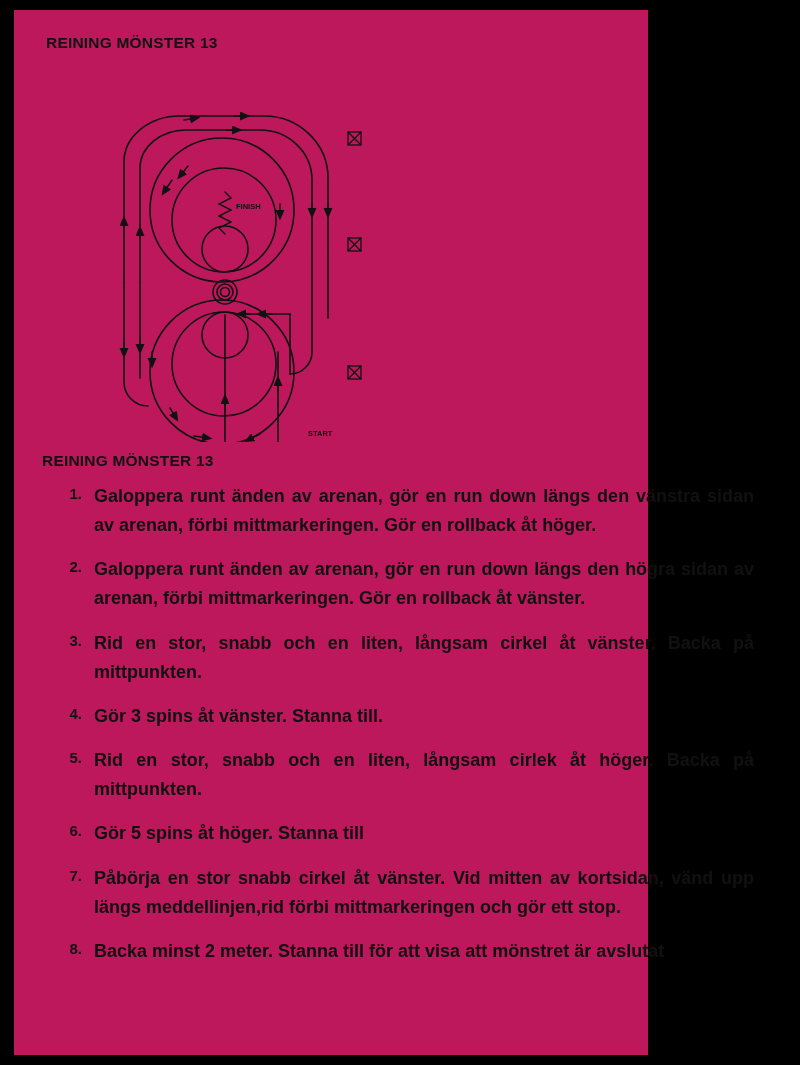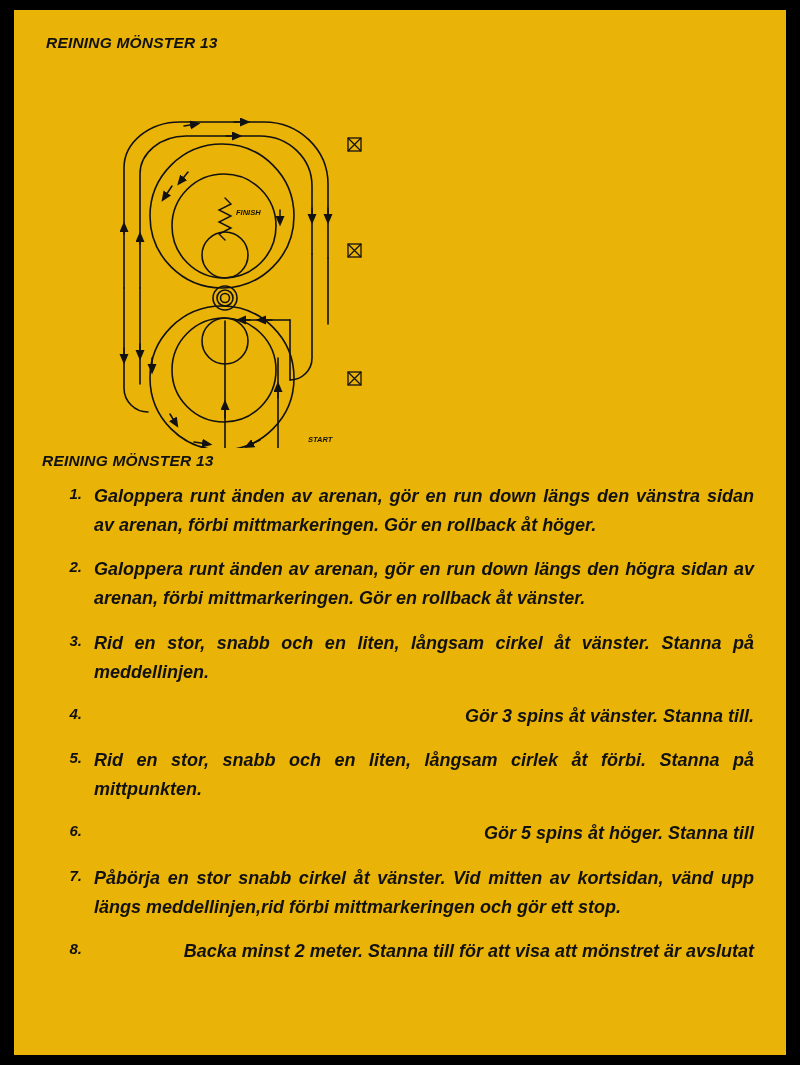--- a/index.html
+++ b/index.html
@@ -10,39 +10,38 @@
   body {
     width: 800px;
     height: 1065px;
     overflow: hidden;
     font-family: "Liberation Sans", sans-serif;
   }
   .page {
     position: absolute;
     left: 14px;
     top: 10px;
-    width: 772px;
+    width: 634px;
     height: 1045px;
-    background: #eab308;
+    background: #be185d;
     box-sizing: border-box;
-    font-style: italic;
   }
   .doc-title {
     position: absolute;
     left: 32px;
     top: 24px;
     font-size: 15.5px;
     font-weight: bold;
     letter-spacing: 0.2px;
     color: #111;
   }
   .diagram-wrap {
     position: absolute;
     left: 70px;
-    top: 48px;
+    top: 42px;
     width: 300px;
     height: 390px;
   }
   .diagram-wrap svg {
     display: block;
   }
   .section-title {
     position: absolute;
     left: 28px;
     top: 442px;
@@ -74,21 +73,21 @@
   .step-text {
     flex: 1 1 auto;
     font-size: 18px;
     font-weight: bold;
     color: #111;
     line-height: 1.62;
     text-align: justify;
     text-justify: inter-word;
   }
   .step.nojust .step-text {
-    text-align: right;
+    text-align: left;
   }
 </style>
 </head>
 <body>
 
 <div class="page">
 
   <div class="doc-title">REINING MÖNSTER 13</div>
 
   <div class="diagram-wrap">
@@ -182,31 +181,31 @@
       <div class="step-text">Galoppera runt änden av arenan, gör en  run  down längs den vänstra sidan av arenan, förbi mittmarkeringen. Gör en rollback åt höger.</div>
     </div>
 
     <div class="step">
       <div class="step-num">2.</div>
       <div class="step-text">Galoppera runt änden av arenan, gör en run down längs den högra sidan av arenan, förbi mittmarkeringen. Gör en rollback åt vänster.</div>
     </div>
 
     <div class="step">
       <div class="step-num">3.</div>
-      <div class="step-text">Rid en stor, snabb och en liten, långsam cirkel åt vänster. Stanna på meddellinjen.</div>
+      <div class="step-text">Rid en stor, snabb och en liten, långsam cirkel åt vänster. Backa på mittpunkten.</div>
     </div>
 
     <div class="step nojust">
       <div class="step-num">4.</div>
       <div class="step-text">Gör 3 spins åt vänster. Stanna till.</div>
     </div>
 
     <div class="step">
       <div class="step-num">5.</div>
-      <div class="step-text">Rid en stor, snabb och en liten, långsam cirlek åt förbi. Stanna på mittpunkten.</div>
+      <div class="step-text">Rid en stor, snabb och en liten, långsam cirlek åt höger. Backa på mittpunkten.</div>
     </div>
 
     <div class="step nojust">
       <div class="step-num">6.</div>
       <div class="step-text">Gör 5 spins åt höger. Stanna till</div>
     </div>
 
     <div class="step">
       <div class="step-num">7.</div>
       <div class="step-text">Påbörja en stor snabb cirkel åt vänster. Vid mitten av kortsidan, vänd upp längs meddellinjen,rid förbi mittmarkeringen och gör ett stop.</div>

